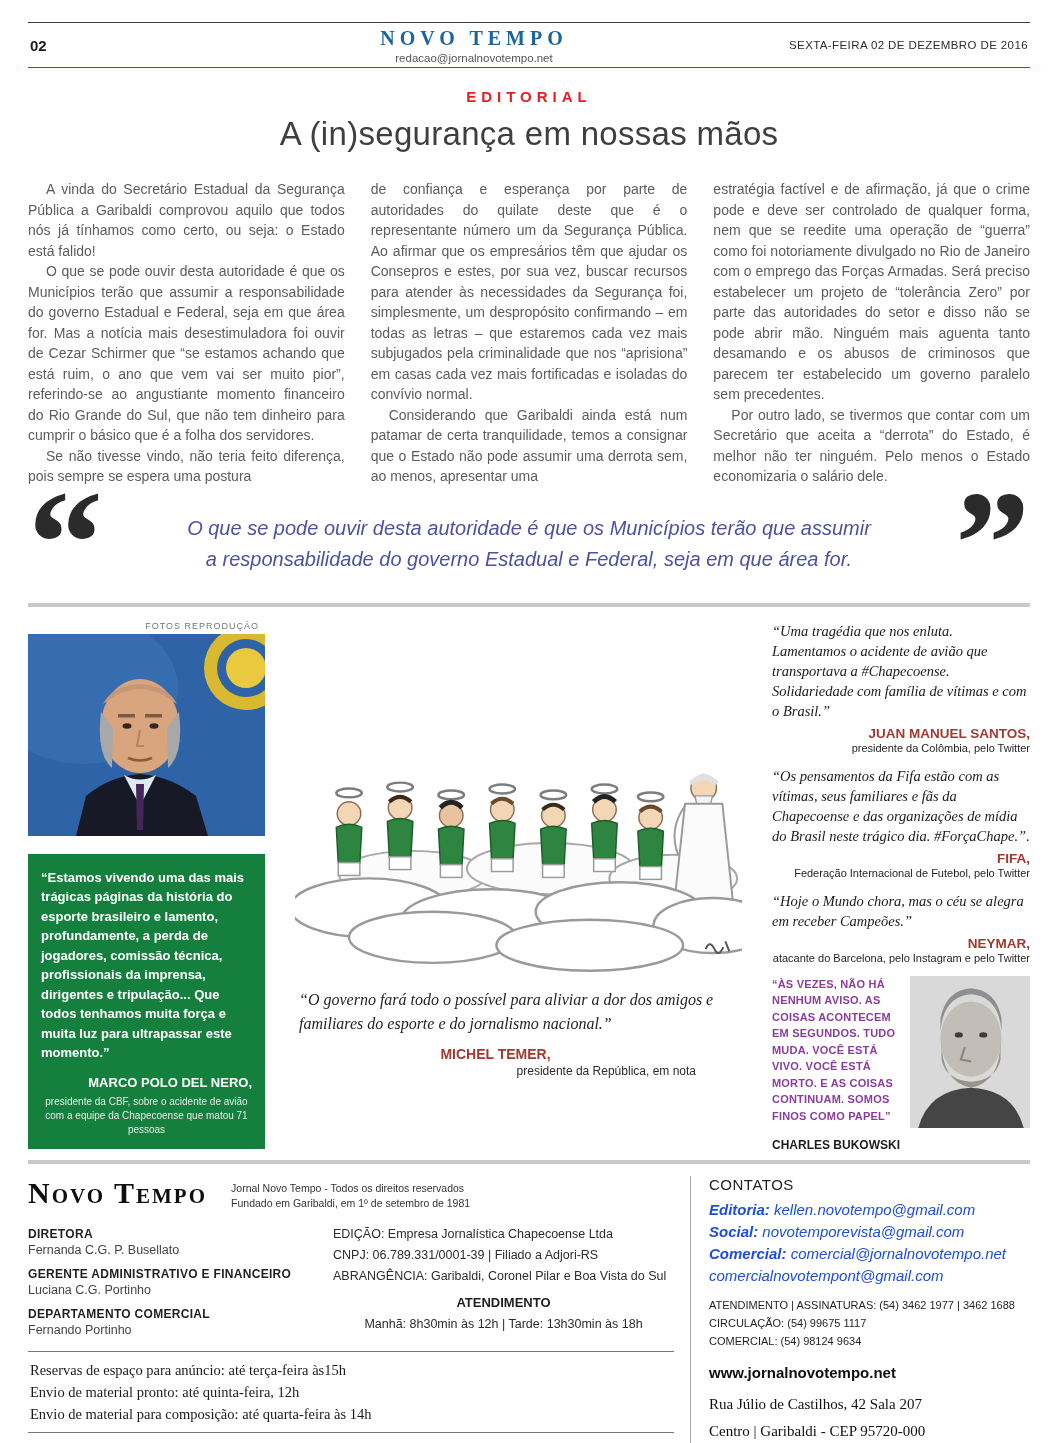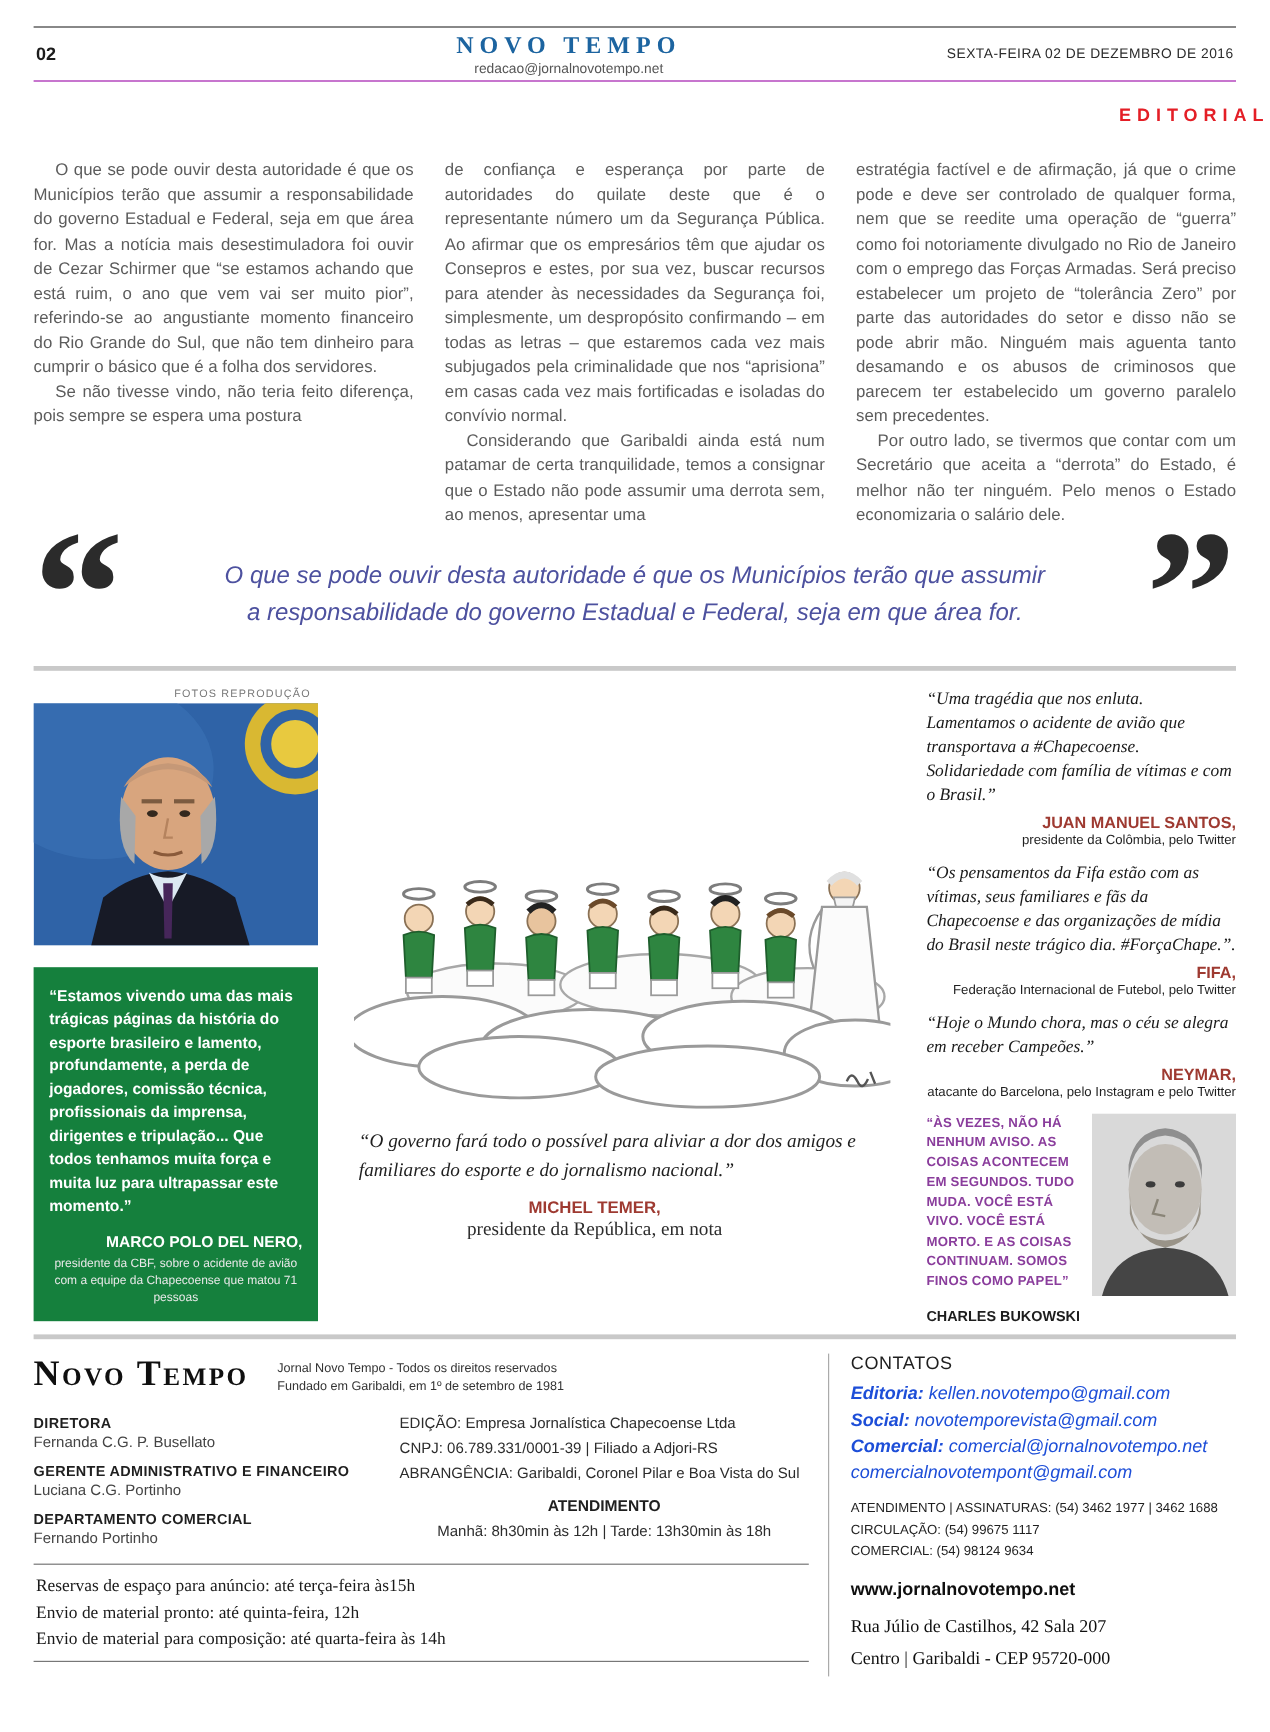--- a/index.html
+++ b/index.html
@@ -13,21 +13,21 @@
   .header {
     margin:22px 28px 0; border-top:1px solid #3a3a3a; border-bottom:1px solid #a21caf;
     display:flex; align-items:center; justify-content:space-between; padding:4px 2px; height:46px;
   }
   .page-num { font-weight:bold; font-size:15px; color:#1c1c1c; width:150px; }
   .masthead { text-align:center; flex:1; }
   .masthead-title { font-family:"Liberation Serif", serif; font-weight:bold; font-size:20px; letter-spacing:5px; color:#1c64a0; }
   .masthead-email { font-size:11.5px; color:#555; margin-top:2px; }
   .issue-date { font-size:11.5px; color:#2c2c2c; letter-spacing:0.4px; width:260px; text-align:right; }
   
-  .kicker { margin-top:20px; text-align:right; color:#e41e26; font-weight:bold; font-size:15px; letter-spacing:5px; }
+  .kicker { margin-top:20px; text-align:center; color:#e41e26; font-weight:bold; font-size:15px; letter-spacing:5px; }
   .headline { margin-top:10px; text-align:center; font-size:33px; font-weight:400; color:#3f3f3f; letter-spacing:0.3px; }
   
   .article { margin:26px 28px 0; display:flex; gap:26px; }
   .article-col { flex:1; font-size:14px; line-height:20.5px; text-align:justify; color:#5c5c5c; }
   .article-col p { margin:0; }
   .article-col p.indent { text-indent:18px; }
   
   .pullquote { margin:16px 28px 0; display:flex; align-items:flex-start; }
   .pq-mark { font-family:"Liberation Serif", serif; font-weight:bold; font-size:150px; line-height:80px; color:#2b2b2b; width:95px; flex:none; }
   .pq-close { text-align:right; }
@@ -38,21 +38,21 @@
   
   .media-grid { margin:14px 28px 0; display:grid; grid-template-columns:237px 1fr 258px; column-gap:30px; }
   .photo-credit { font-size:9px; color:#777; letter-spacing:1px; text-align:right; padding-right:6px; margin-bottom:3px; }
   .photo-frame svg, .cartoon svg, .bk-photo svg { display:block; width:100%; height:auto; }
   .black-box { background:#15803d; color:#fff; padding:14px 13px 12px; margin-top:18px; }
   .bb-quote { font-weight:bold; font-size:13px; line-height:19.5px; }
   .bb-name { font-weight:bold; font-size:13px; text-align:right; margin-top:12px; }
   .bb-role { font-size:10px; text-align:center; margin-top:5px; line-height:14px; color:#e8e8e8; }
   .temer-quote { margin-top:16px; font-family:"Liberation Serif", serif; font-style:italic; font-size:16px; line-height:24px; color:#1f1f1f; padding-left:4px; }
   .temer-name { text-align:center; font-weight:bold; font-size:14px; color:#9e3a31; margin-top:10px; padding-right:46px; }
-  .temer-role { text-align:center; font-size:16px; color:#2c2c2c; margin-top:2px; padding-right:46px;font-family:Liberation Serif, serif; }
+  .temer-role { text-align:right; font-size:12px; color:#2c2c2c; margin-top:2px; padding-right:46px; }
   .rq { margin-bottom:12px; }
   .rq-text { font-family:"Liberation Serif", serif; font-style:italic; font-size:14.5px; line-height:20px; color:#1a1a1a; }
   .rq-name { text-align:right; font-weight:bold; font-size:13.5px; color:#9e3a31; margin-top:5px; }
   .rq-role { text-align:right; font-size:11px; color:#1f1f1f; margin-top:1px; }
   .bk { display:flex; gap:10px; margin-top:8px; }
   .bk-left { width:128px; flex:none; }
   .bk-quote { color:#8a3d9c; font-weight:bold; font-size:11px; line-height:16.5px; letter-spacing:0.2px; }
   .bk-name { font-weight:bold; font-size:12px; color:#1d1d1d; text-align:center; margin-top:14px; }
   .bk-photo { flex:1; }
   
@@ -86,23 +86,25 @@
   <header class="header">
     <div class="page-num">02</div>
     <div class="masthead">
       <div class="masthead-title">NOVO TEMPO</div>
       <div class="masthead-email">redacao@jornalnovotempo.net</div>
     </div>
     <div class="issue-date">SEXTA-FEIRA 02 DE DEZEMBRO DE 2016</div>
   </header>
 
   <div class="kicker">EDITORIAL</div>
+  <h1 class="headline">A (in)segurança em nossas mãos</h1>
 
   <section class="article">
     <div class="article-col">
+      <p class="indent">A vinda do Secretário Estadual da Segurança Pública a Garibaldi comprovou aquilo que todos nós já tínhamos como certo, ou seja: o Estado está falido!</p>
       <p class="indent">O que se pode ouvir desta autoridade é que os Municípios terão que assumir a responsabilidade do governo Estadual e Federal, seja em que área for. Mas a notícia mais desestimuladora foi ouvir de Cezar Schirmer que “se estamos achando que está ruim, o ano que vem vai ser muito pior”, referindo-se ao angustiante momento financeiro do Rio Grande do Sul, que não tem dinheiro para cumprir o básico que é a folha dos servidores.</p>
       <p class="indent">Se não tivesse vindo, não teria feito diferença, pois sempre se espera uma postura</p>
     </div>
     <div class="article-col">
       <p>de confiança e esperança por parte de autoridades do quilate deste que é o representante número um da Segurança Pública. Ao afirmar que os empresários têm que ajudar os Consepros e estes, por sua vez, buscar recursos para atender às necessidades da Segurança foi, simplesmente, um despropósito confirmando – em todas as letras – que estaremos cada vez mais subjugados pela criminalidade que nos “aprisiona” em casas cada vez mais fortificadas e isoladas do convívio normal.</p>
       <p class="indent">Considerando que Garibaldi ainda está num patamar de certa tranquilidade, temos a consignar que o Estado não pode assumir uma derrota sem, ao menos, apresentar uma</p>
     </div>
     <div class="article-col">
       <p>estratégia factível e de afirmação, já que o crime pode e deve ser controlado de qualquer forma, nem que se reedite uma operação de “guerra” como foi notoriamente divulgado no Rio de Janeiro com o emprego das Forças Armadas. Será preciso estabelecer um projeto de “tolerância Zero” por parte das autoridades do setor e disso não se pode abrir mão. Ninguém mais aguenta tanto desamando e os abusos de criminosos que parecem ter estabelecido um governo paralelo sem precedentes.</p>
       <p class="indent">Por outro lado, se tivermos que contar com um Secretário que aceita a “derrota” do Estado, é melhor não ter ninguém. Pelo menos o Estado economizaria o salário dele.</p>

